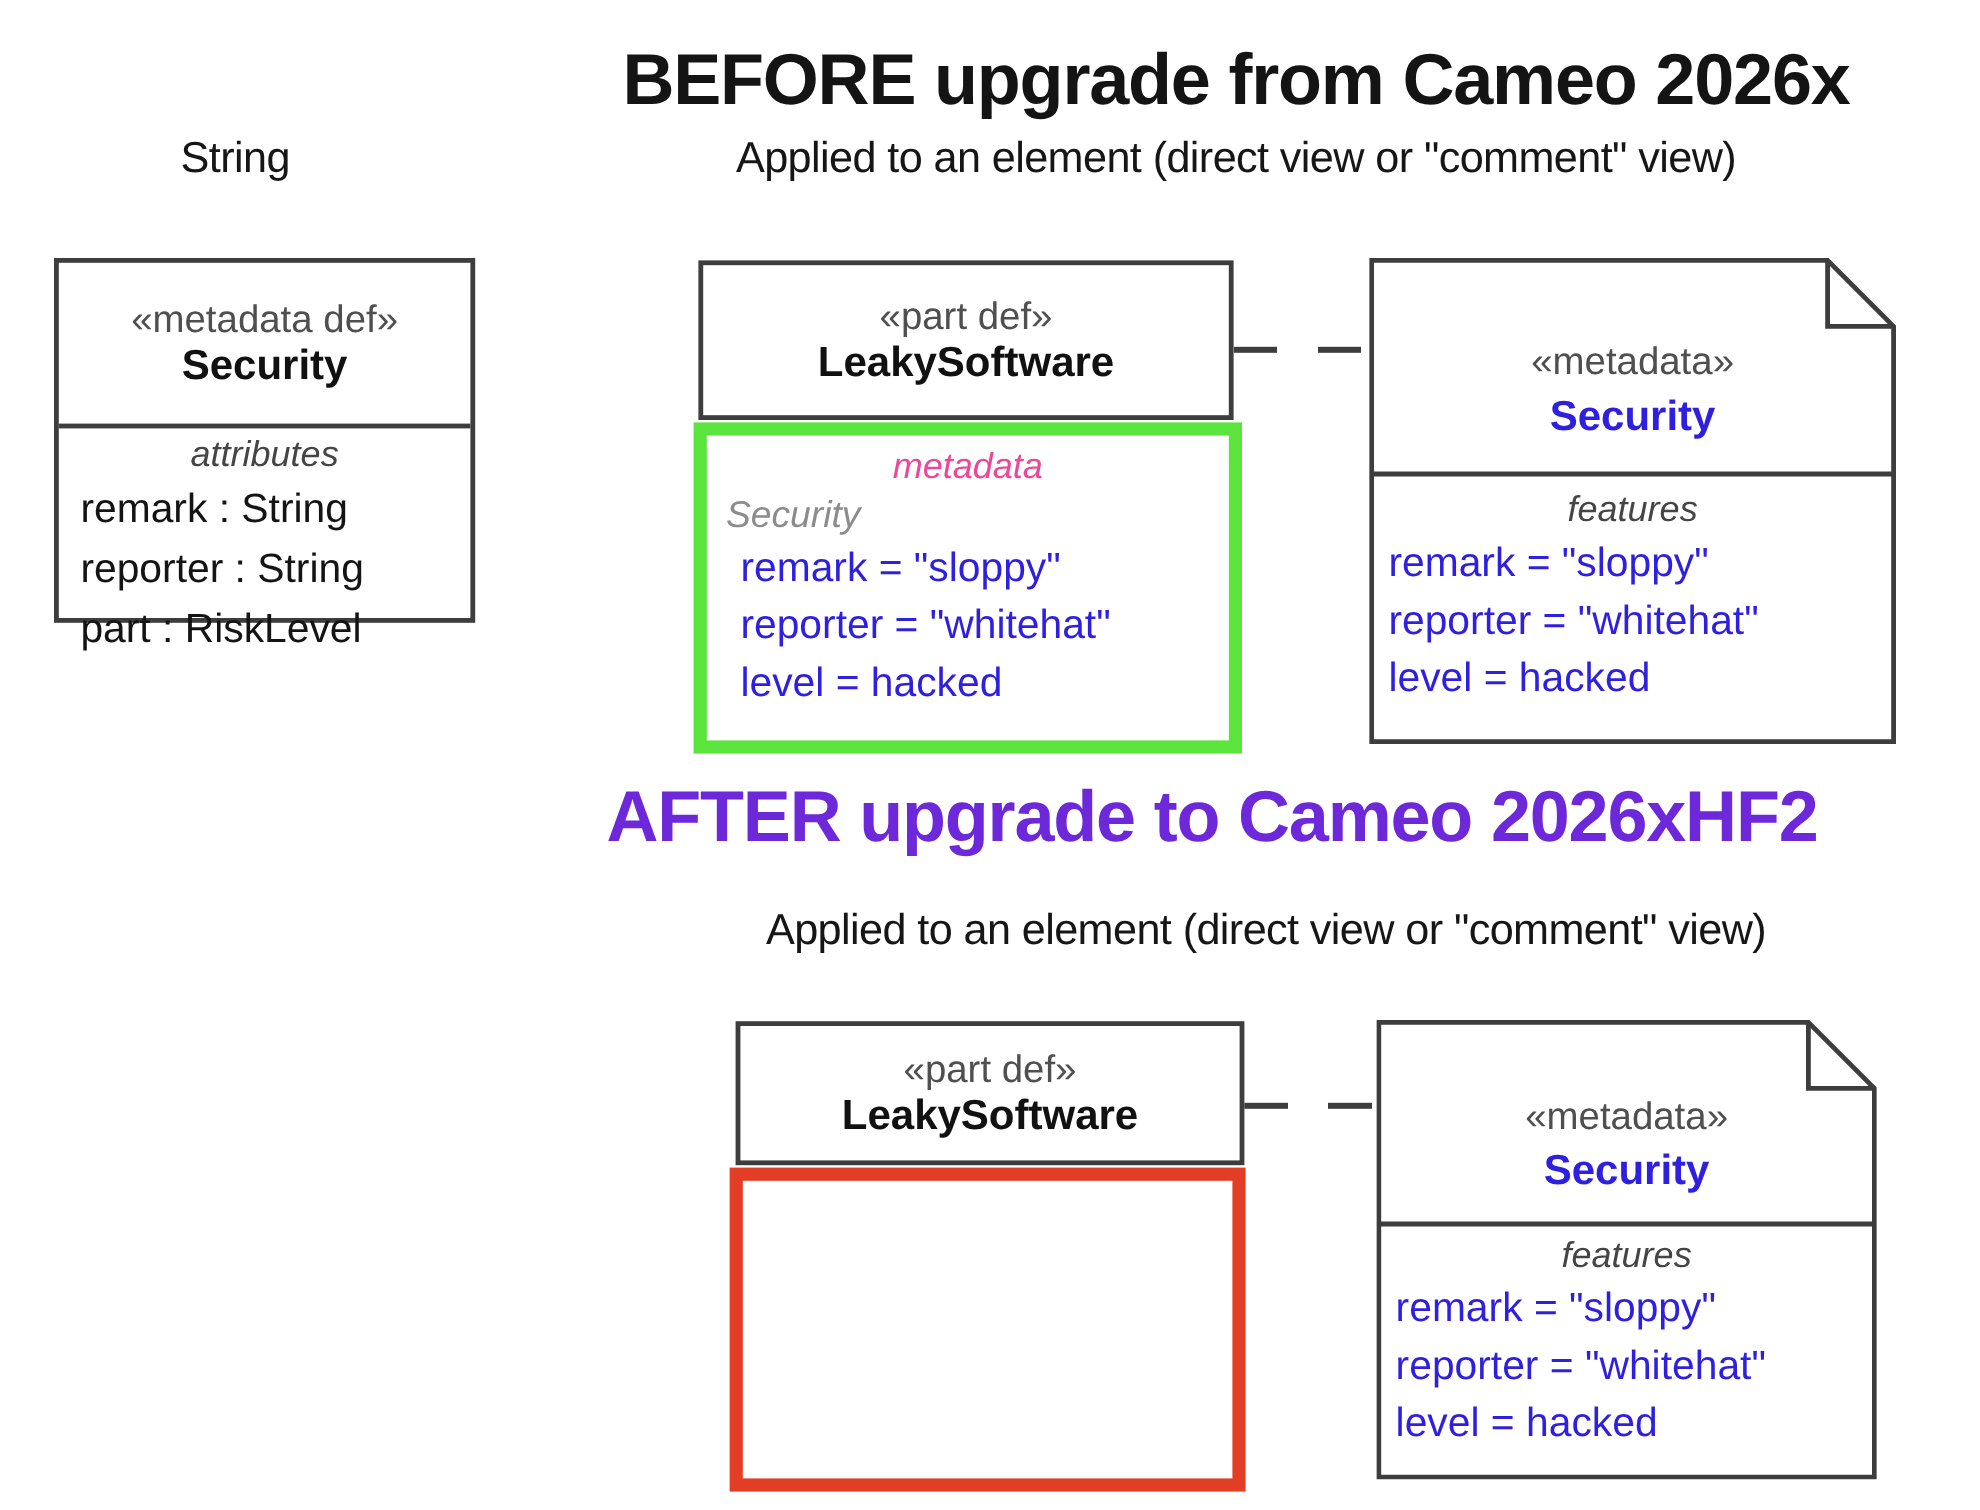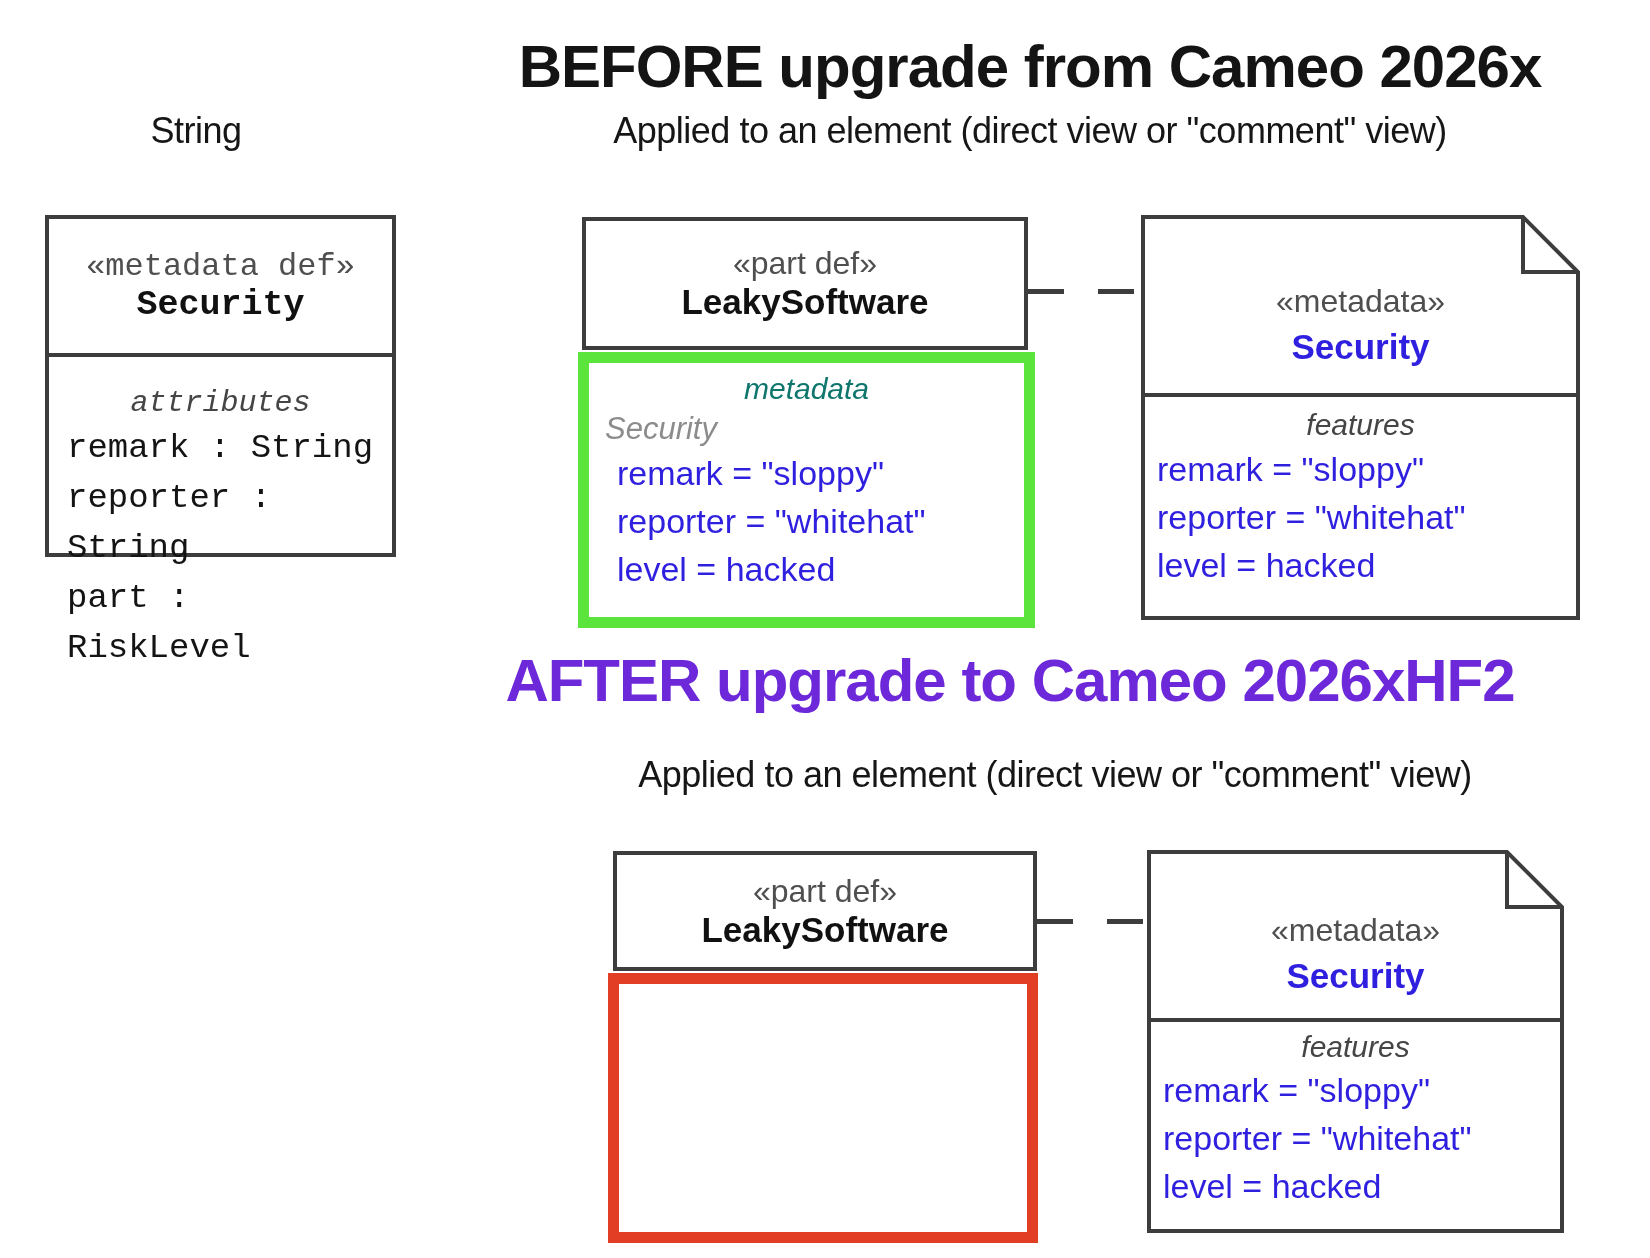--- a/index.html
+++ b/index.html
@@ -30,46 +30,46 @@
 <body>
 
 <div id="canvas">
 
   <div class="abs center big-title" style="left:430px;top:32px;width:1200px;">BEFORE upgrade from Cameo 2026x</div>
 
   <div class="abs center sub-title" style="left:46px;top:110px;width:300px;">String</div>
 
   <div class="abs center sub-title" style="left:430px;top:110px;width:1200px;">Applied to an element (direct view or "comment" view)</div>
 
-  <div class="abs uml-box" style="left:45px;top:215px;width:351px;height:342px;font-family:Liberation Mono, monospace;">
+  <div class="abs uml-box" style="left:45px;top:215px;width:351px;height:304px;">
     <div style="height:138px;border-bottom:4px solid #3d3d3d;box-sizing:border-box;">
       <div class="hdr-flex">
         <div class="stereotype">«metadata def»</div>
         <div class="box-name">Security</div>
       </div>
     </div>
-    <div style="padding-top:26px;">
+    <div style="padding-top:2px;">
       <div class="comp-label center" style="line-height:40px;">attributes</div>
       <div style="padding-left:18px;">
         <div class="attr-line">remark : String</div>
         <div class="attr-line">reporter : String</div>
         <div class="attr-line">part : RiskLevel</div>
       </div>
     </div>
   </div>
 
   <div class="abs uml-box" style="left:582px;top:217px;width:446px;height:133px;">
     <div class="hdr-flex">
       <div class="stereotype">«part def»</div>
       <div class="box-name">LeakySoftware</div>
     </div>
   </div>
 
   <div class="abs hl hl-green" style="left:578px;top:352px;width:457px;height:276px;z-index:3;">
-    <div class="comp-label center" style="padding-top:6px;line-height:40px;color:#0f766e;">metadata</div>
+    <div class="comp-label center" style="padding-top:6px;line-height:40px;color:#ec4899;">metadata</div>
     <div class="gray-italic" style="padding-left:16px;line-height:40px;">Security</div>
     <div style="padding-left:28px;">
       <div class="value-line blue">remark = "sloppy"</div>
       <div class="value-line blue">reporter = "whitehat"</div>
       <div class="value-line blue">level = hacked</div>
     </div>
   </div>
 
   <div class="abs dash-line" style="left:1028px;top:289px;width:113px;"></div>
 

